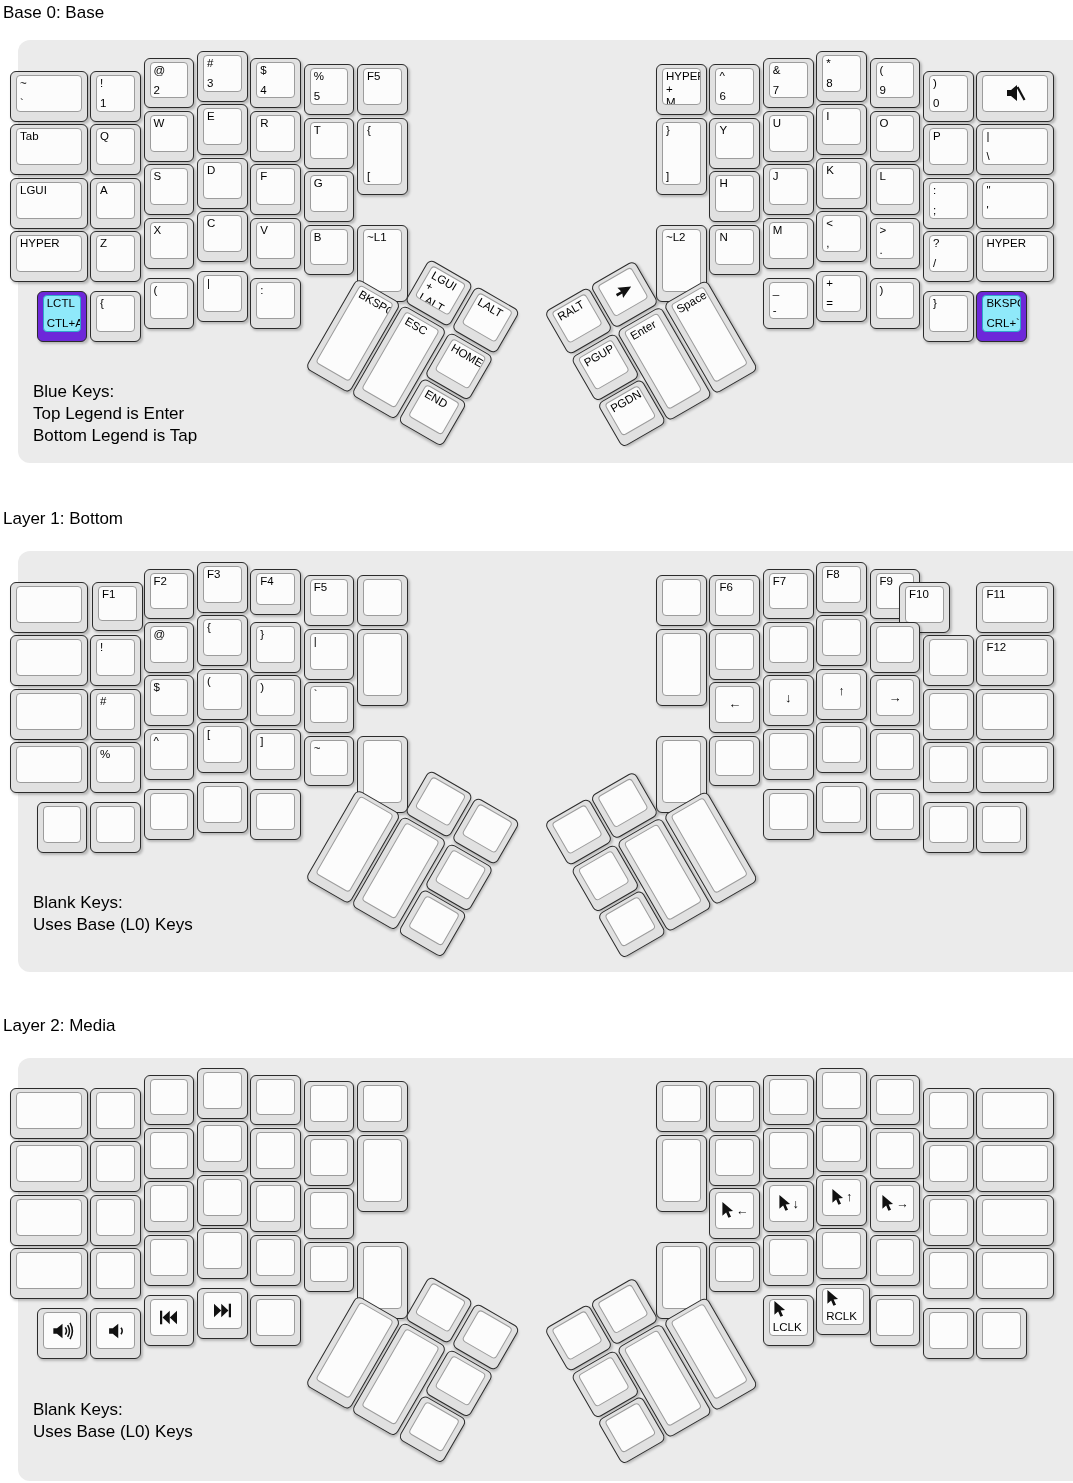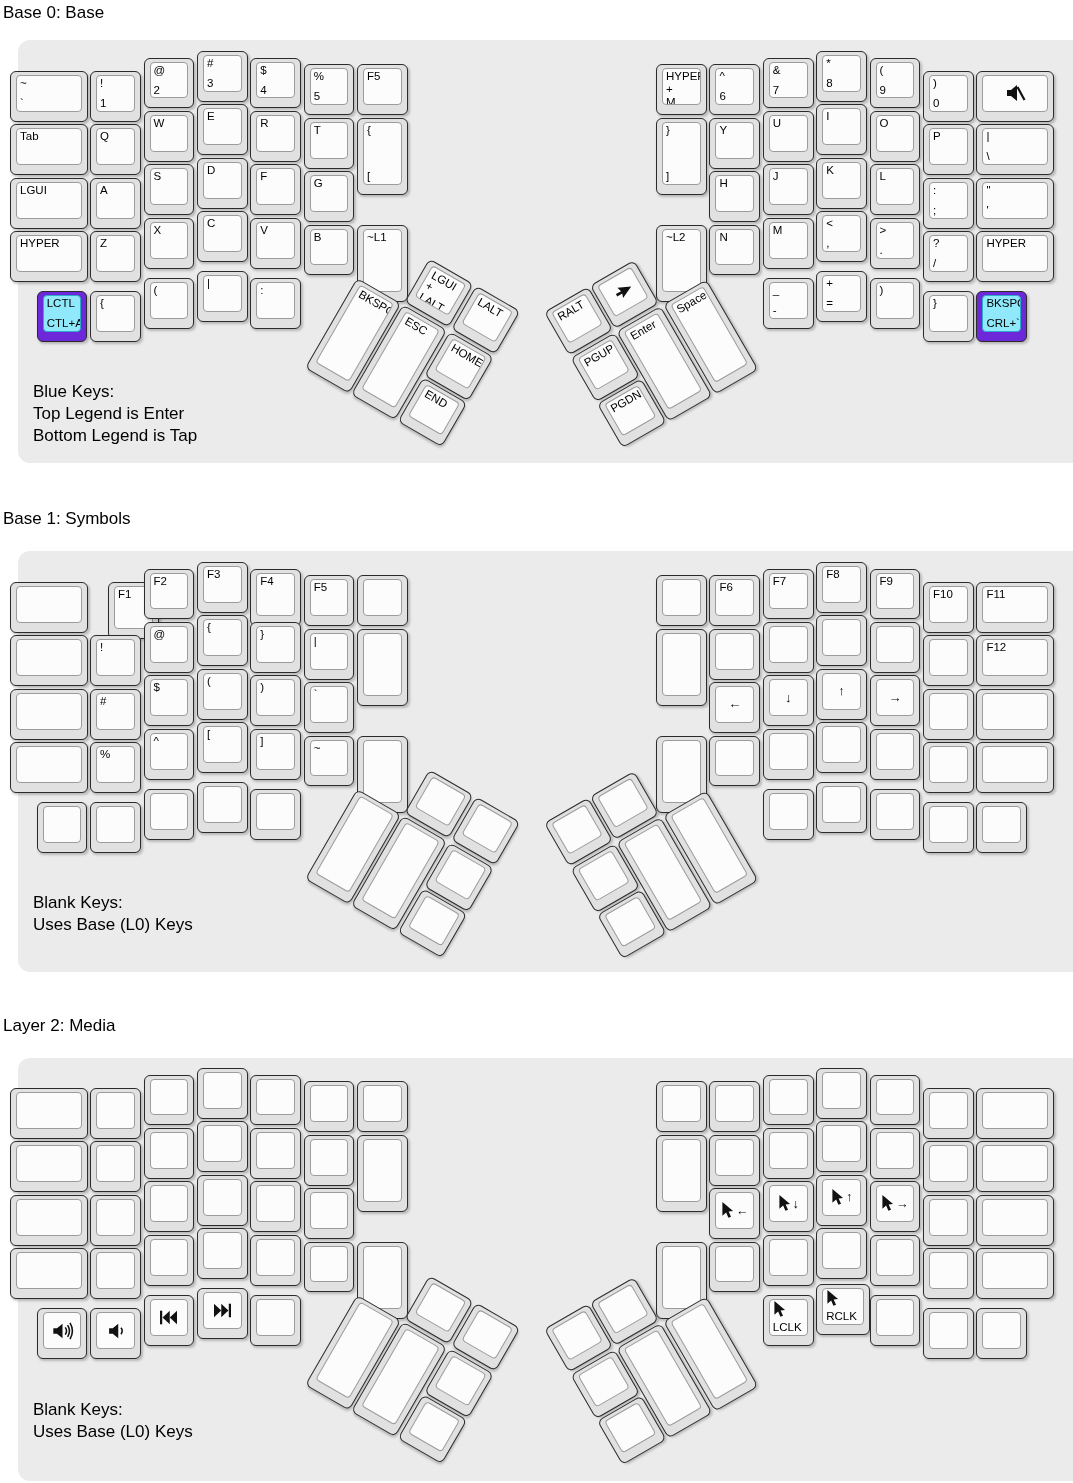--- a/index.html
+++ b/index.html
@@ -33,21 +33,21 @@
 
   <div class="layer-title" style="top:3px">Base 0: Base</div>
   <div class="panel" id="panel-0" style="top:40px;height:423px">
     <div class="note">
       <div>Blue Keys:</div>
       <div>Top Legend is Enter</div>
       <div>Bottom Legend is Tap</div>
     </div>
   </div>
 
-  <div class="layer-title" style="top:509px">Base 1: Symbols</div>
+  <div class="layer-title" style="top:509px">Layer 1: Bottom</div>
   <div class="panel" id="panel-1" style="top:551px;height:421px">
     <div class="note">
       <div>Blank Keys:</div>
       <div>Uses Base (L0) Keys</div>
     </div>
   </div>
 
   <div class="layer-title" style="top:1016px">Layer 2: Media</div>
   <div class="panel" id="panel-2" style="top:1058px;height:423px">
     <div class="note">
@@ -304,30 +304,30 @@
         </div>
         <div class="key" style="left: -160.2px; top: 53.4px; width: 50.8px; height: 50.8px;">
           <div class="face"><span>PGDN</span></div>
         </div>
       </div>
     </div>
     <div class="kb" style="top: 562px;">
       <div class="key" style="left: 10px; top: 20.025px; width: 77.5px; height: 50.8px;">
         <div class="face"></div>
       </div>
-      <div class="key" style="left: 108px; top: 20.025px; width: 50.8px; height: 57px;">
+      <div class="key" style="left: 92px; top: 20.025px; width: 50.8px; height: 49px;">
         <div class="face"><span>F1</span></div>
       </div>
       <div class="key" style="left: 143.5px; top: 6.675px; width: 50.8px; height: 50.8px;">
         <div class="face"><span>F2</span></div>
       </div>
       <div class="key" style="left: 196.9px; top: 0px; width: 50.8px; height: 50.8px;">
         <div class="face"><span>F3</span></div>
       </div>
-      <div class="key" style="left: 250.3px; top: 6.675px; width: 50.8px; height: 57px;">
+      <div class="key" style="left: 250.3px; top: 6.675px; width: 50.8px; height: 46px;">
         <div class="face"><span>F4</span></div>
       </div>
       <div class="key" style="left: 303.7px; top: 13.35px; width: 50.8px; height: 50.8px;">
         <div class="face"><span>F5</span></div>
       </div>
       <div class="key" style="left: 357.1px; top: 13.35px; width: 50.8px; height: 50.8px;">
         <div class="face"></div>
       </div>
       <div class="key" style="left: 10px; top: 73.425px; width: 77.5px; height: 50.8px;">
         <div class="face"></div>
@@ -432,21 +432,21 @@
       </div>
       <div class="key" style="left: 762.8px; top: 6.675px; width: 50.8px; height: 50.8px;">
         <div class="face"><span>F7</span></div>
       </div>
       <div class="key" style="left: 816.2px; top: 0px; width: 50.8px; height: 50.8px;">
         <div class="face"><span>F8</span></div>
       </div>
       <div class="key" style="left: 869.6px; top: 6.675px; width: 50.8px; height: 50.8px;">
         <div class="face"><span>F9</span></div>
       </div>
-      <div class="key" style="left: 923px; top: 20.025px; width: 50.8px; height: 50.8px;">
+      <div class="key" style="left: 899px; top: 20.025px; width: 50.8px; height: 50.8px;">
         <div class="face"><span>F10</span></div>
       </div>
       <div class="key" style="left: 976.4px; top: 20.025px; width: 77.5px; height: 50.8px;">
         <div class="face"><span>F11</span></div>
       </div>
       <div class="key" style="left: 656px; top: 66.75px; width: 50.8px; height: 77.5px;">
         <div class="face"></div>
       </div>
       <div class="key" style="left: 709.4px; top: 66.75px; width: 50.8px; height: 50.8px;">
         <div class="face"></div>

